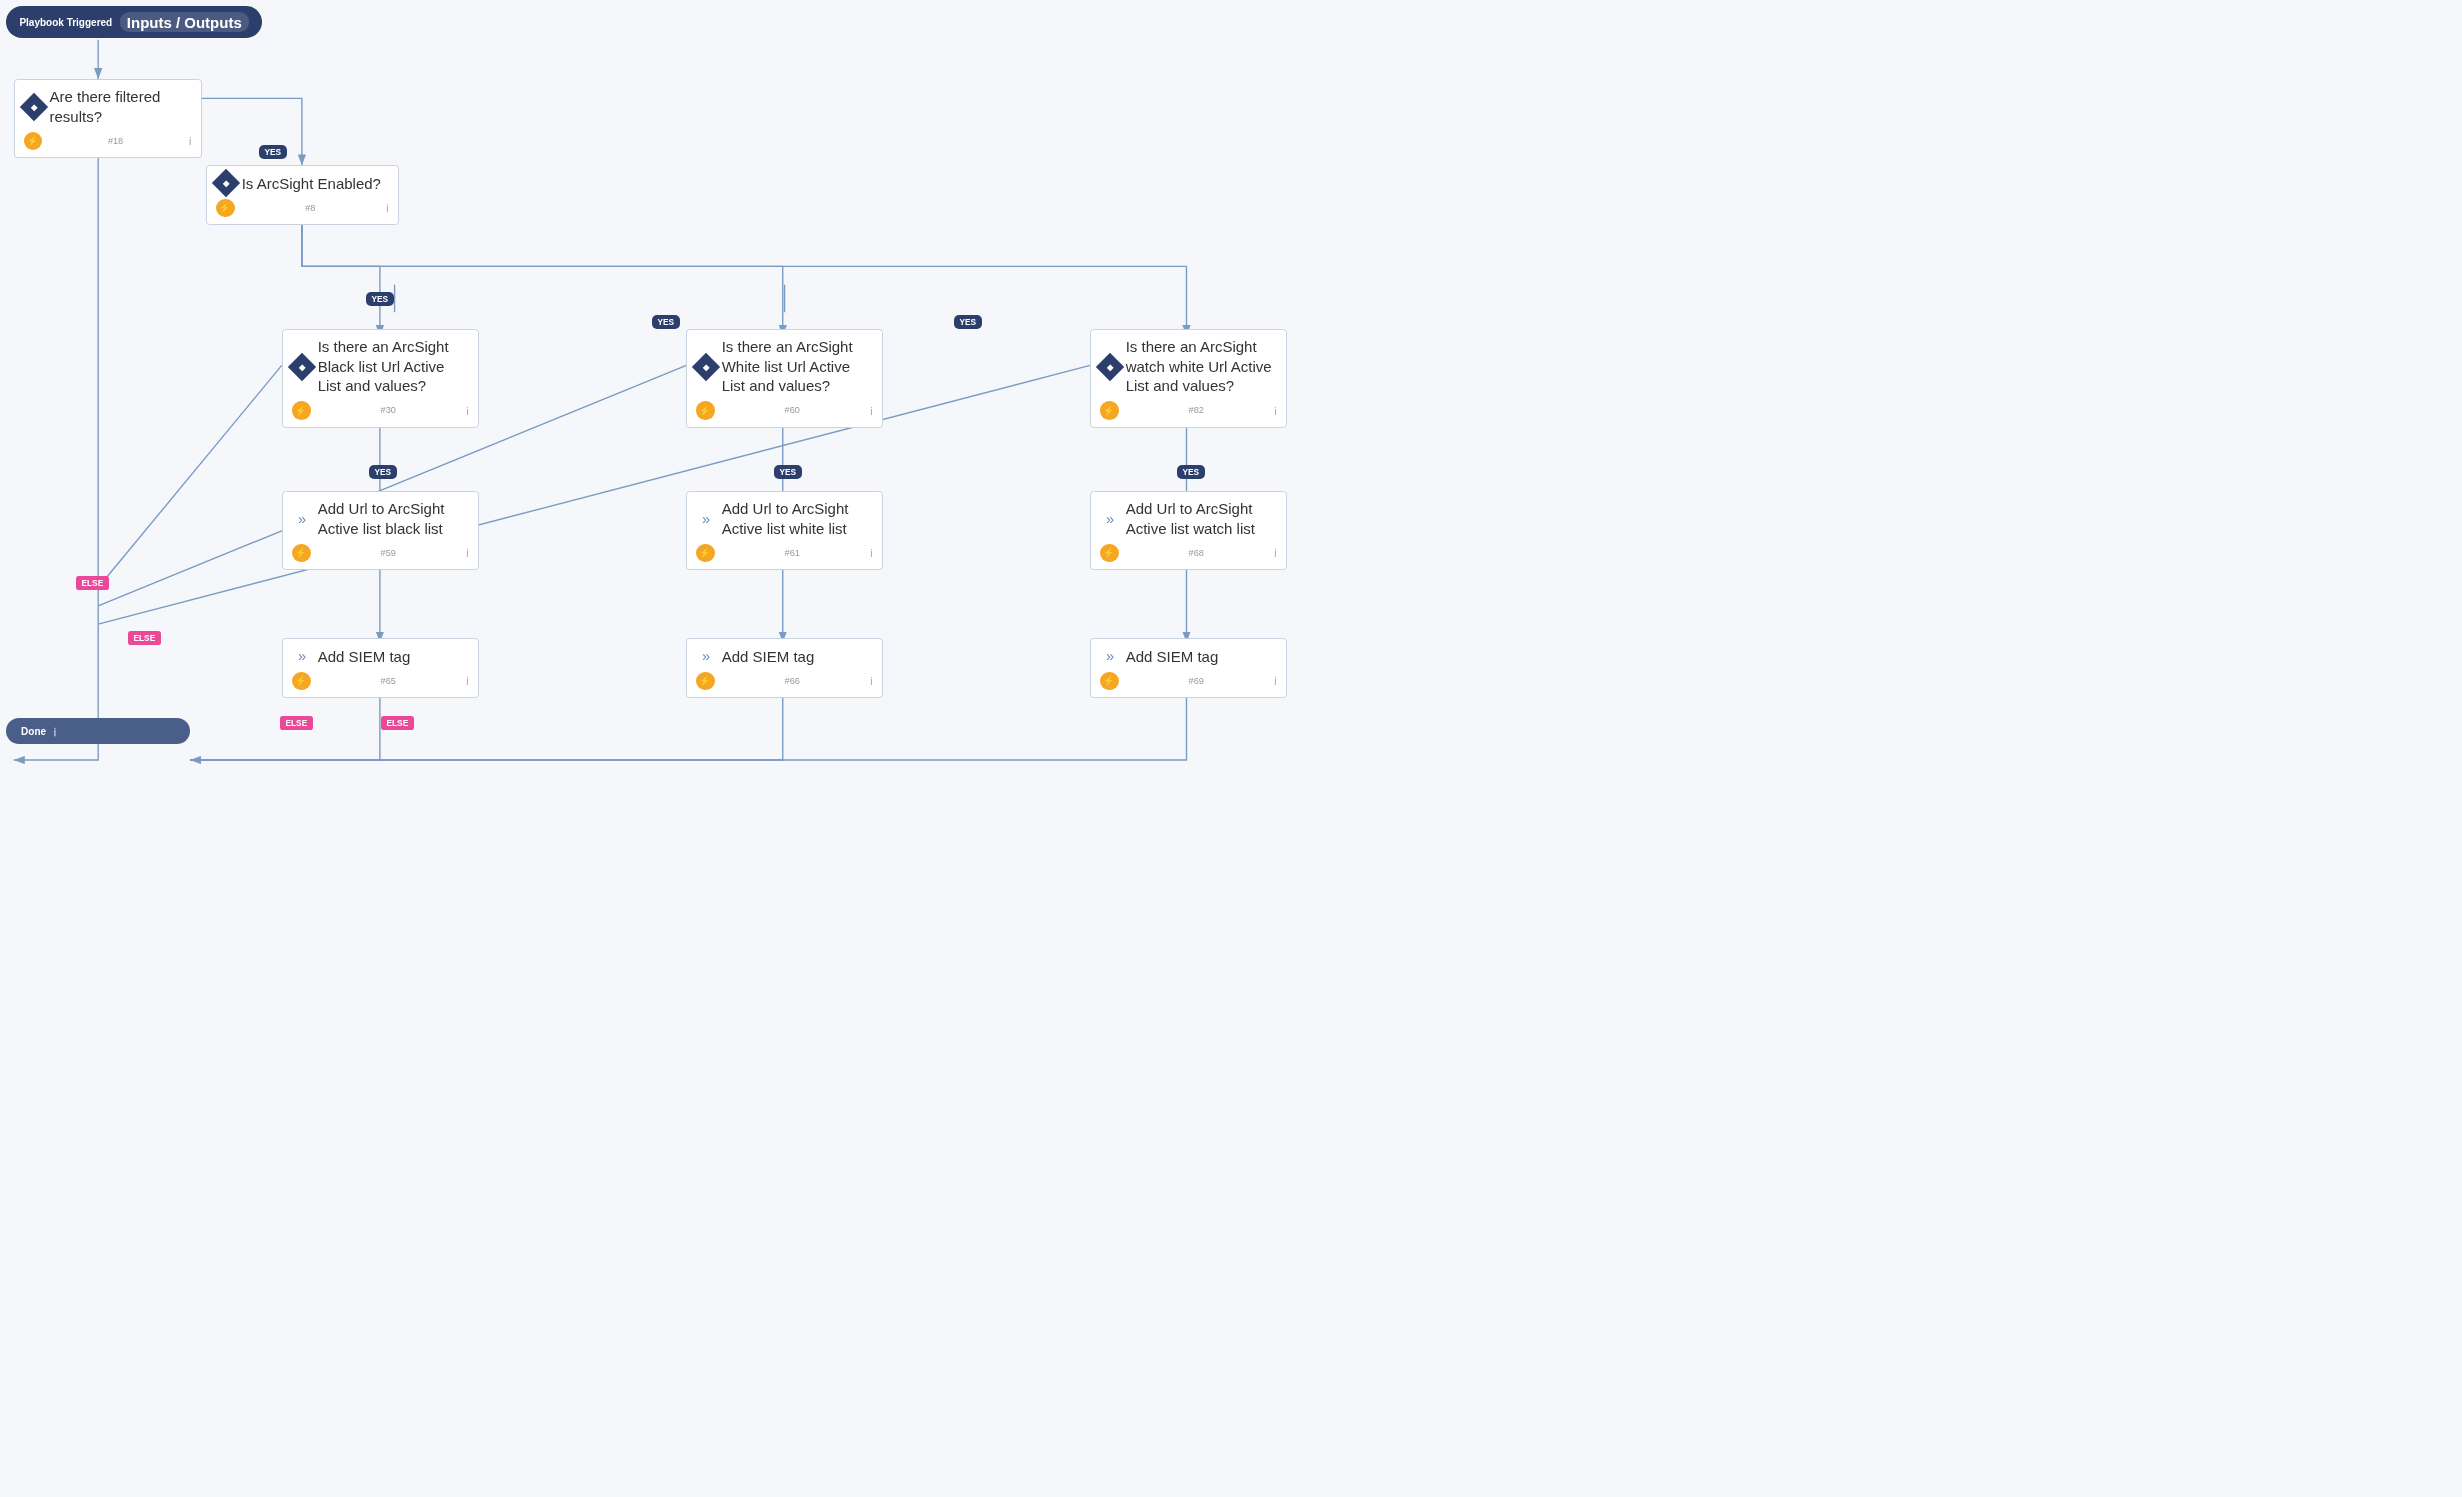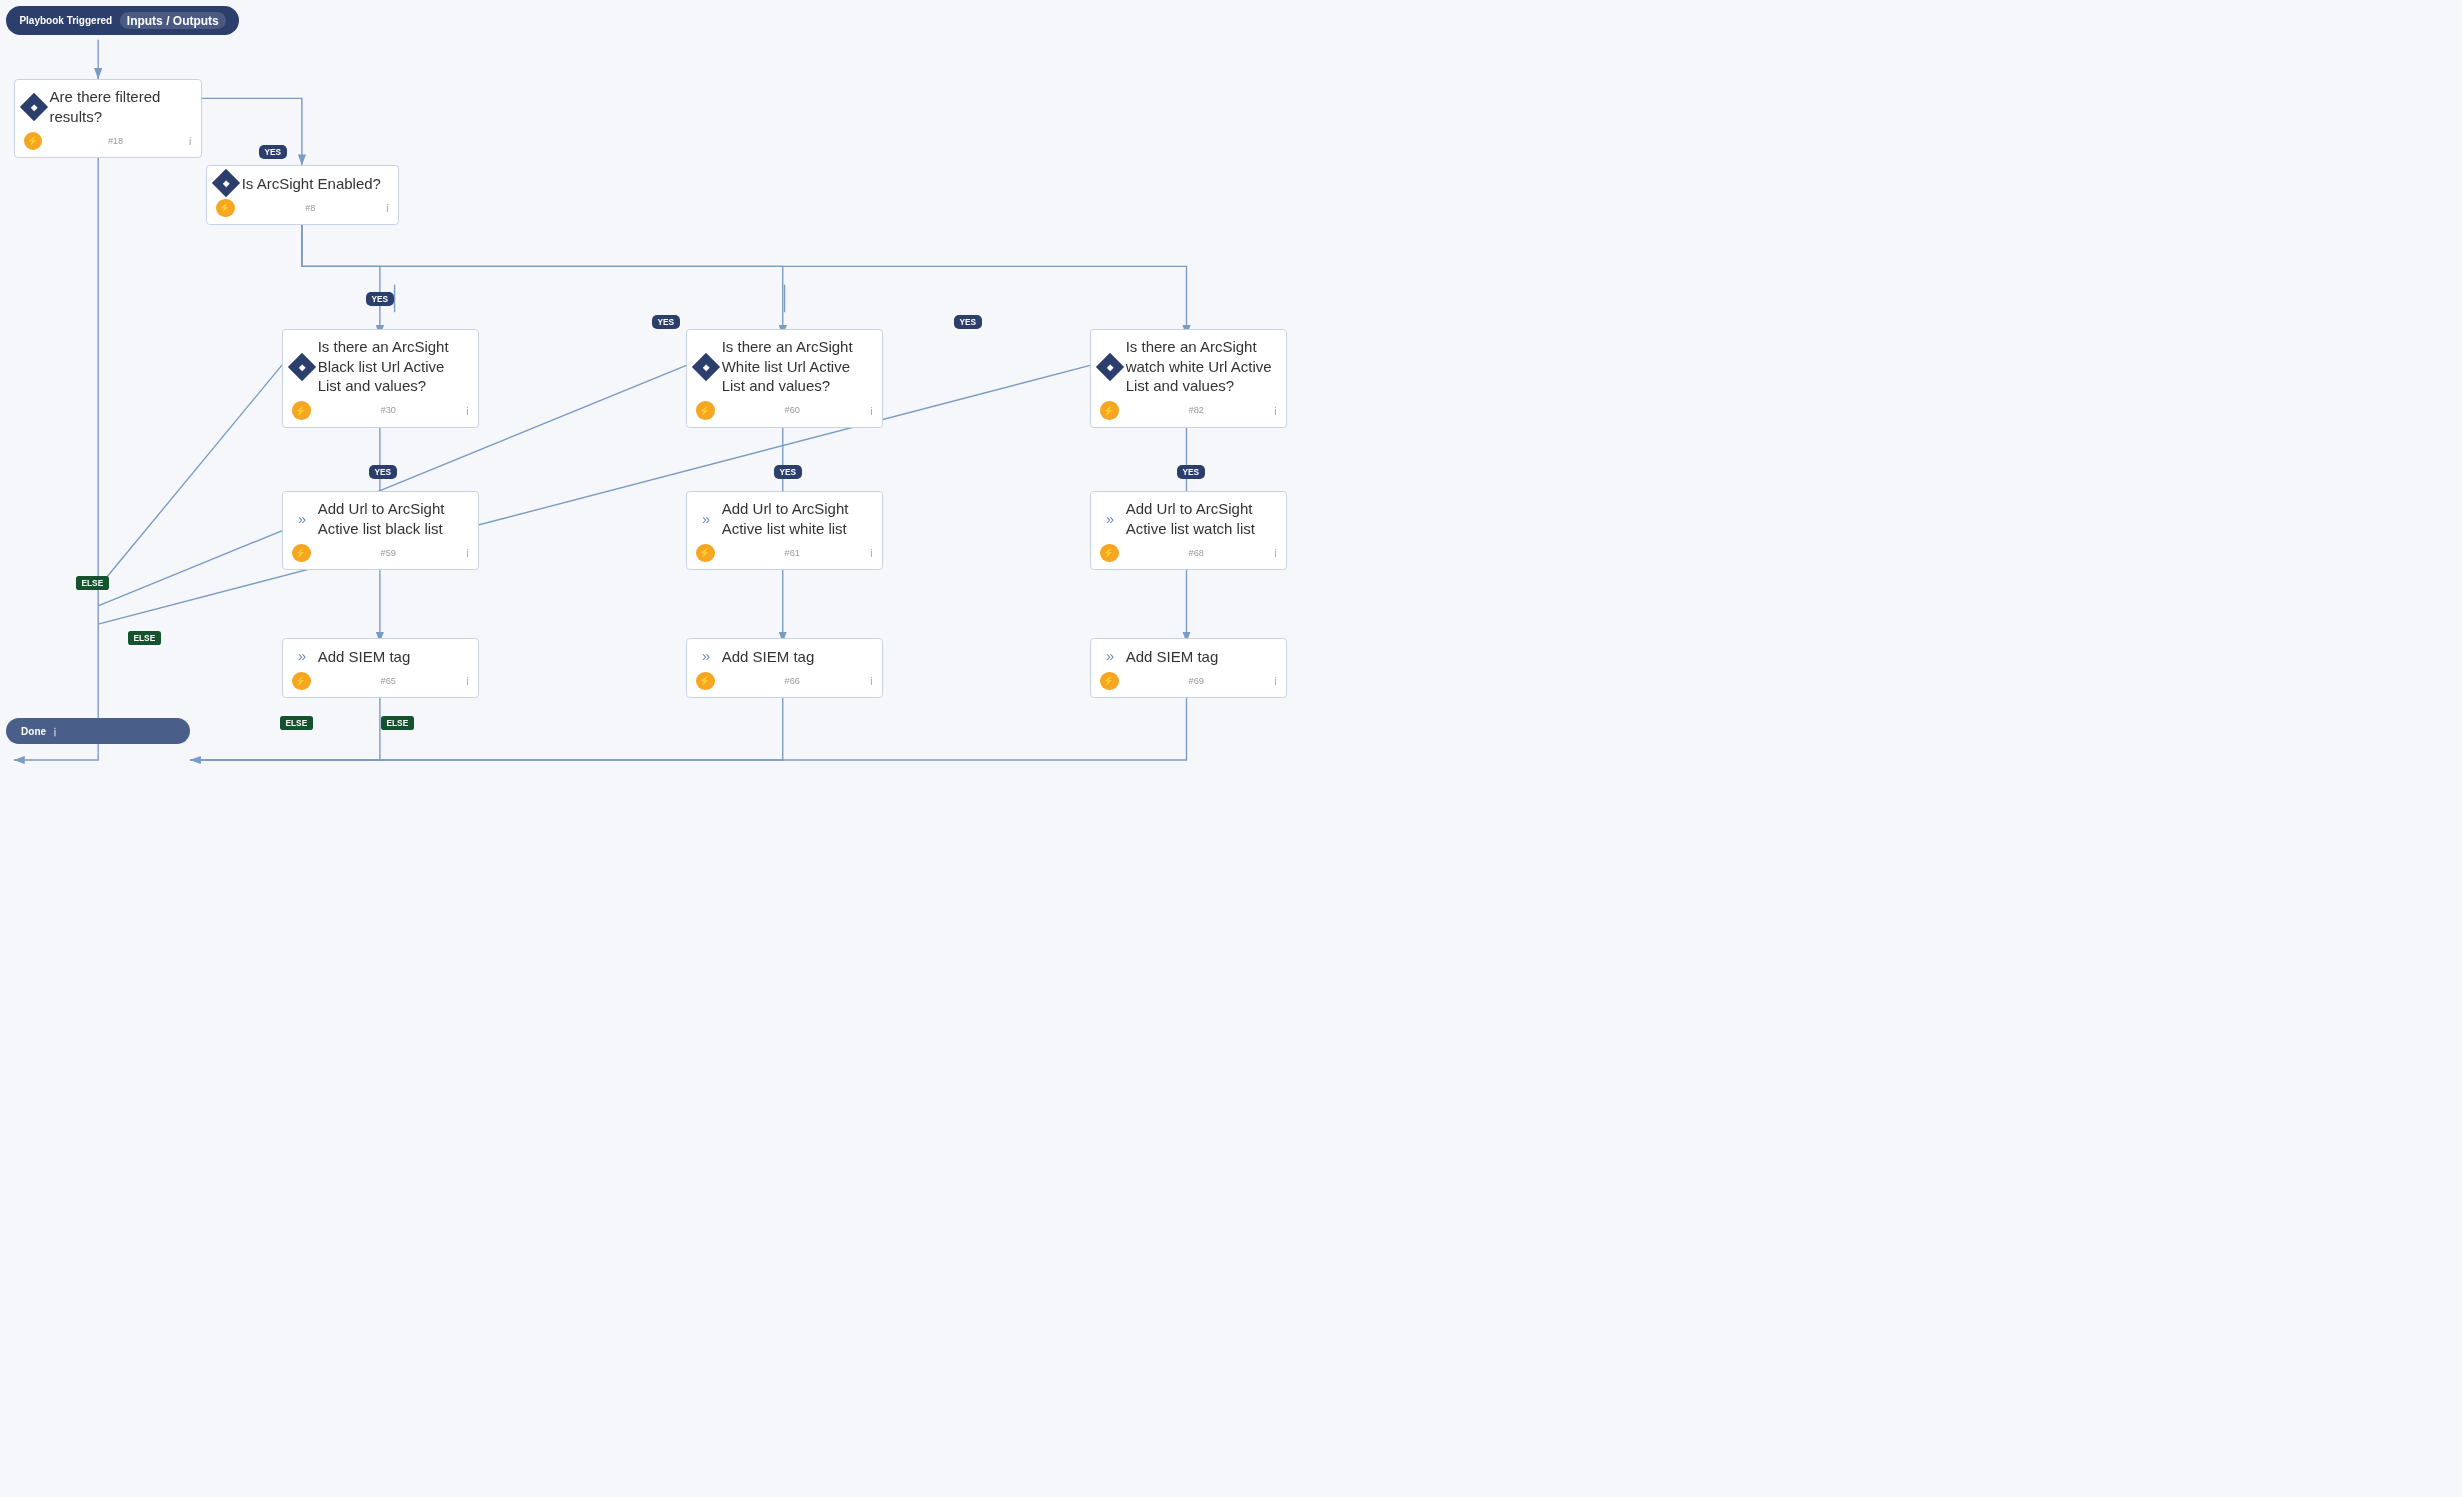--- a/index.html
+++ b/index.html
@@ -116,21 +116,21 @@
       font-weight: 600;
       display: flex;
       align-items: center;
       gap: 7.3px;
     }
 
     .inputs-outputs-btn {
       background: rgba(255,255,255,0.15);
       border-radius: 9.2px;
       padding: 1.8px 7.3px;
-      font-size: 12px;
+      font-size: 15px;
       color: white;
       cursor: pointer;
     }
 
     
     .done-node {
       position: absolute;
       background: #4a5e8a;
       border-radius: 18.4px;
       padding: 5.5px 14.7px;
@@ -147,21 +147,21 @@
       position: absolute;
       background: #2c3e6b;
       color: white;
       font-size: 8.3px;
       font-weight: bold;
       padding: 1.8px 5.5px;
       border-radius: 5px;
     }
     .label-else {
       position: absolute;
-      background: #14532d;
+      background: #ec4899;
       color: white;
       font-size: 8.3px;
       font-weight: bold;
       padding: 1.8px 5.5px;
       border-radius: 2.8px;
     }
 
     
     .connector-svg {
       position: absolute;

